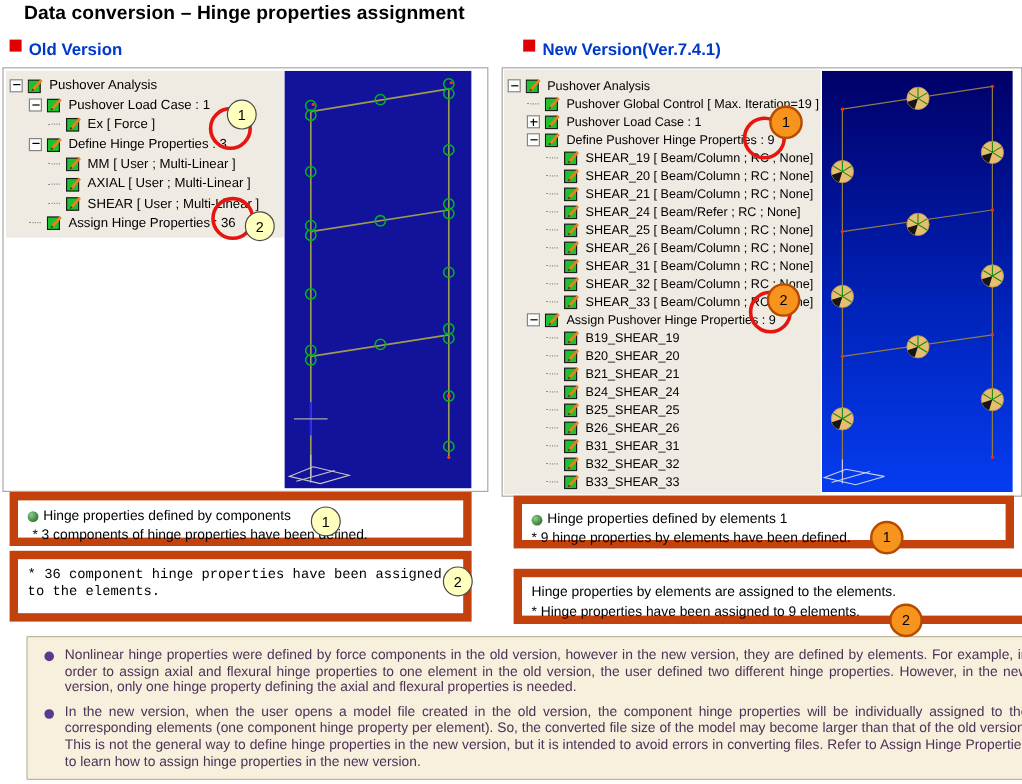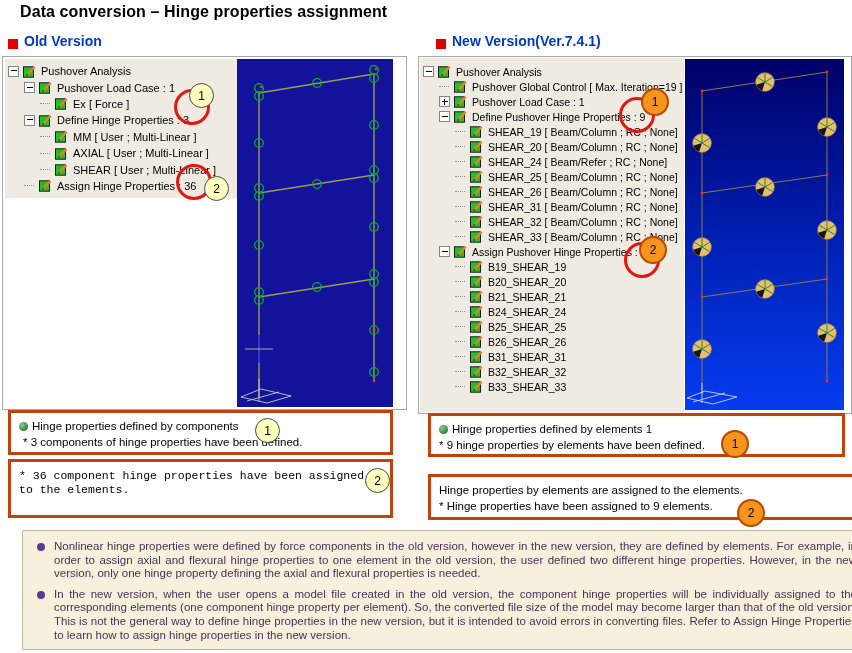--- a/index.html
+++ b/index.html
@@ -1,20 +1,20 @@
 <!DOCTYPE html>
 <html><head>
 <meta charset="utf-8">
 <style>
   html,body{margin:0;padding:0;background:#fff;}
   .page{position:relative;width:852px;height:653px;font-family:"Liberation Sans",sans-serif;background:#fff;overflow:hidden;}
 
   .title{position:absolute;left:20px;top:3px;font-size:16px;font-weight:bold;color:#000;letter-spacing:0.1px;}
 
-  .sec-head{position:absolute;display:flex;align-items:flex-end;gap:6px;font-size:14px;font-weight:bold;color:#0038C8;}
+  .sec-head{position:absolute;display:flex;align-items:flex-start;gap:6px;font-size:14px;font-weight:bold;color:#0038C8;}
   .sec-head .sq{width:10px;height:10px;background:#E00000;flex:none;}
   #old-head{left:8px;top:33px;}
   #new-head{left:436px;top:33px;}
 
   .panel{position:absolute;border:1px solid #A8A8A8;background:#fff;}
   #old-panel{left:2px;top:56px;width:403px;height:352px;}
   #new-panel{left:418px;top:56px;width:432px;height:356px;}
 
   .treebg{position:absolute;background:#EFEBE2;}
   #old-treebg{left:2px;top:2px;width:232px;height:139px;}
@@ -44,21 +44,21 @@
 
   #old-ring1{left:171px;top:32px;}
   #old-badge1{left:186px;top:26px;}
   #old-ring2{left:173px;top:107px;}
   #old-badge2{left:201px;top:119px;}
   #new-ring1{left:200px;top:40px;}
   #new-badge1{left:222px;top:31px;}
   #new-ring2{left:205px;top:185px;}
   #new-badge2{left:220px;top:179px;}
 
-  .note{position:absolute;border:3px solid #c2410c;background:#fff;font-size:11.5px;color:#000;padding:7px 8px 4px 8px;box-sizing:border-box;}
+  .note{position:absolute;border:7px solid #c2410c;background:#fff;font-size:11.5px;color:#000;padding:7px 8px 4px 8px;box-sizing:border-box;}
   #old-note1{left:8px;top:410px;width:385px;height:45px;}
   #old-note2{left:8px;top:459px;width:385px;height:59px;}
   #new-note1{left:428px;top:413px;width:417px;height:44px;}
   #new-note2{left:428px;top:474px;width:503px;height:46px;}
   .nline{display:flex;align-items:center;margin-bottom:4px;}
   .sph{width:9px;height:9px;border-radius:50%;background:radial-gradient(circle at 3px 3px,#8CCB8C,#155A15);margin-right:4px;flex:none;}
 
   .footer{position:absolute;left:2px;top:530px;width:846px;height:120px;background:#F6F0DD;border:1px solid #BFB89D;border-radius:1px;box-sizing:border-box;color:#4E3157;font-size:11.5px;padding:9px 10px 0 10px;margin-left:20px;}
   .fitem{display:flex;margin-bottom:7px;}
   .fbullet{width:8px;height:8px;border-radius:50%;background:#5B3A8E;flex:none;margin:3px 9px 0 4px;}
@@ -298,20 +298,31 @@
         </div>
         <div class="trow" style="padding-left:32px">
           <span class="dash"></span>
           <span class="ticon">
             <svg width="14" height="13" viewBox="0 0 14 13">
               <rect x="0.5" y="1.8" width="10" height="10.4" fill="#1EC12E" stroke="#1A1A1A"></rect>
               <path d="M4.6,9.6 L11.6,1.8" stroke="#E8821E" stroke-width="2.4"></path>
               <path d="M3.2,11.2 L5.4,10 L4.1,8.7 Z" fill="#4A2A08"></path>
             </svg>
           </span>
+          <span class="tlabel">SHEAR_21 [ Beam/Column ; RC ; None]</span>
+        </div>
+        <div class="trow" style="padding-left:32px">
+          <span class="dash"></span>
+          <span class="ticon">
+            <svg width="14" height="13" viewBox="0 0 14 13">
+              <rect x="0.5" y="1.8" width="10" height="10.4" fill="#1EC12E" stroke="#1A1A1A"></rect>
+              <path d="M4.6,9.6 L11.6,1.8" stroke="#E8821E" stroke-width="2.4"></path>
+              <path d="M3.2,11.2 L5.4,10 L4.1,8.7 Z" fill="#4A2A08"></path>
+            </svg>
+          </span>
           <span class="tlabel">SHEAR_24 [ Beam/Refer ; RC ; None]</span>
         </div>
         <div class="trow" style="padding-left:32px">
           <span class="dash"></span>
           <span class="ticon">
             <svg width="14" height="13" viewBox="0 0 14 13">
               <rect x="0.5" y="1.8" width="10" height="10.4" fill="#1EC12E" stroke="#1A1A1A"></rect>
               <path d="M4.6,9.6 L11.6,1.8" stroke="#E8821E" stroke-width="2.4"></path>
               <path d="M3.2,11.2 L5.4,10 L4.1,8.7 Z" fill="#4A2A08"></path>
             </svg>

